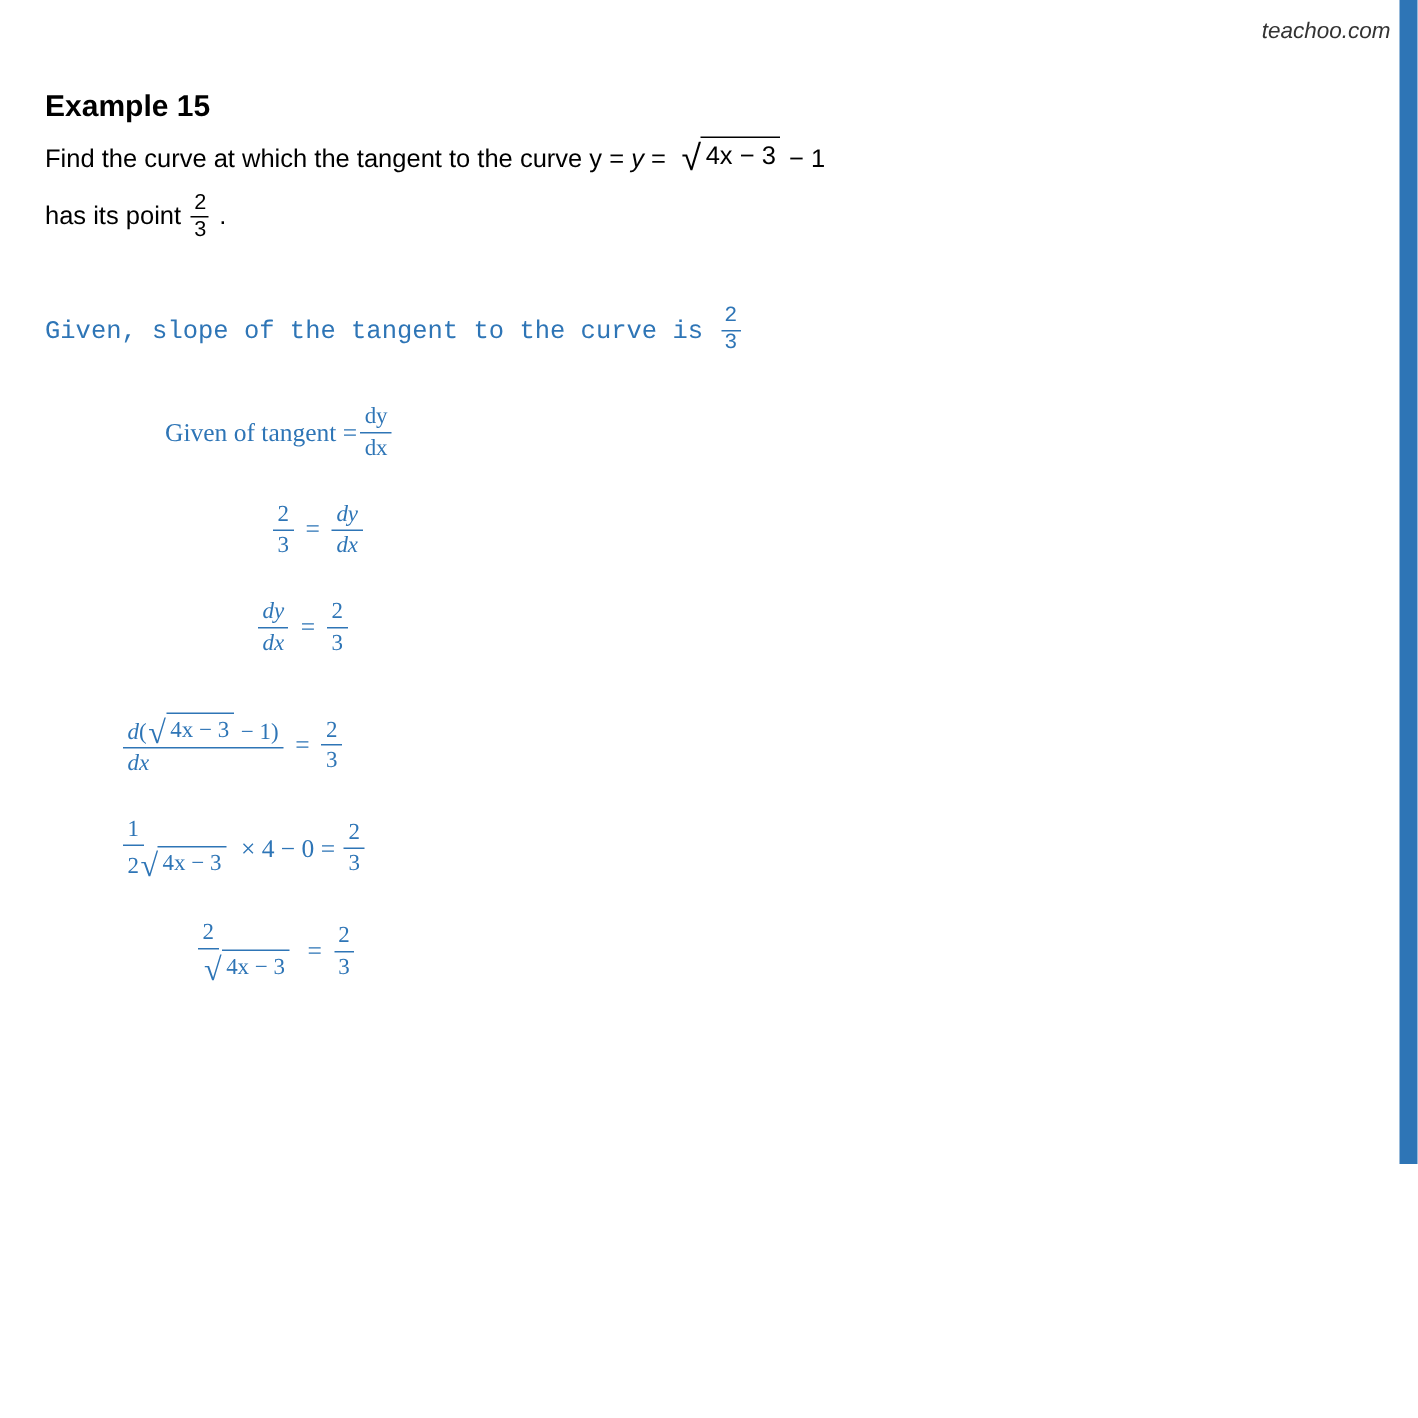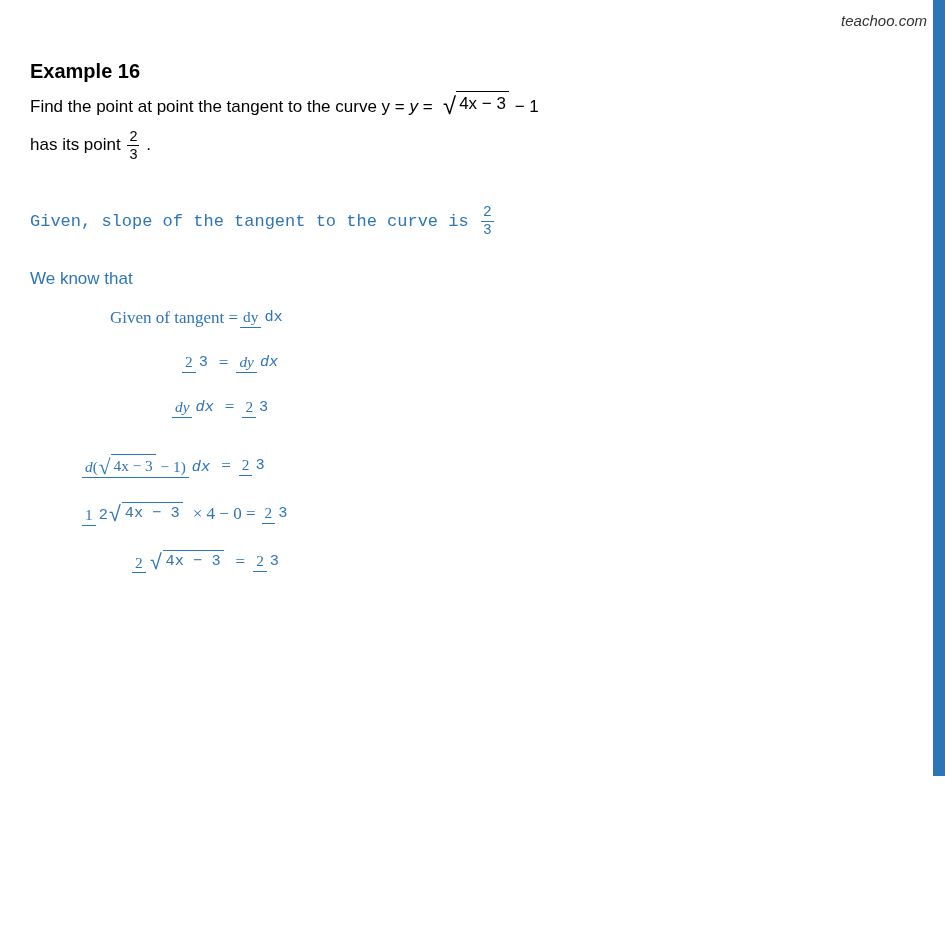--- a/index.html
+++ b/index.html
@@ -60,38 +60,37 @@
     .we-know {
       font-size: 17px;
       color: #2e75b6;
       margin-bottom: 18px;
       font-family: Arial, sans-serif;
     }
 
     
     .frac {
       display: inline-flex;
-      flex-direction: row;
-      align-items: flex-end;
+      flex-direction: column;
+      align-items: flex-start;
       vertical-align: middle;
       margin: 0 2px;
     }
     .frac .num {
       border-bottom: 1.5px solid currentColor;
       padding: 0 3px;
       font-size: 0.9em;
       line-height: 1.3;
       text-align: center;
     }
     .frac .den {
       padding: 0 3px;
       font-size: 0.9em;
       line-height: 1.3;
       text-align: center;
-      font-family: Liberation Mono, monospace;
     }
     .frac-inline {
       display: inline-flex;
       flex-direction: column;
       align-items: center;
       vertical-align: middle;
       margin: 0 2px;
     }
     .frac-inline .num {
       border-bottom: 1.5px solid currentColor;
@@ -173,24 +172,24 @@
 <body>
 
 <div class="page-container">
 
   <div class="brand">
     <span>teachoo.com</span>
   </div>
 
   <div class="right-bar"></div>
 
-  <div class="example-title">Example 16</div>
+  <div class="example-title">Example 15</div>
 
   <div class="problem-text">
-    <span>Find the point at point the tangent to the curve y = </span>
+    <span>Find the curve at which the tangent to the curve y = </span>
     <i>y</i> =&nbsp;
     <span class="sqrt-wrap">
       <span class="sqrt-radical">√</span>
       <span class="sqrt-content">4x − 3</span>
     </span>
     <span> − 1</span>
   </div>
   <div class="problem-text">
     <span>has its point </span>
     <span class="frac-inline">
@@ -201,21 +200,20 @@
   </div>
 
   <div class="given-text">
     <span>Given, slope of the tangent to the curve is </span>
     <span class="frac-inline">
       <span class="num">2</span>
       <span class="den">3</span>
     </span>
   </div>
 
-  <div class="we-know">We know that</div>
 
   <div class="math-row slope-tangent">
     <span>Given of tangent = </span>
     <span class="frac">
       <span class="num">dy</span>
       <span class="den">dx</span>
     </span>
   </div>
 
   <div class="math-row eq-2-3">

